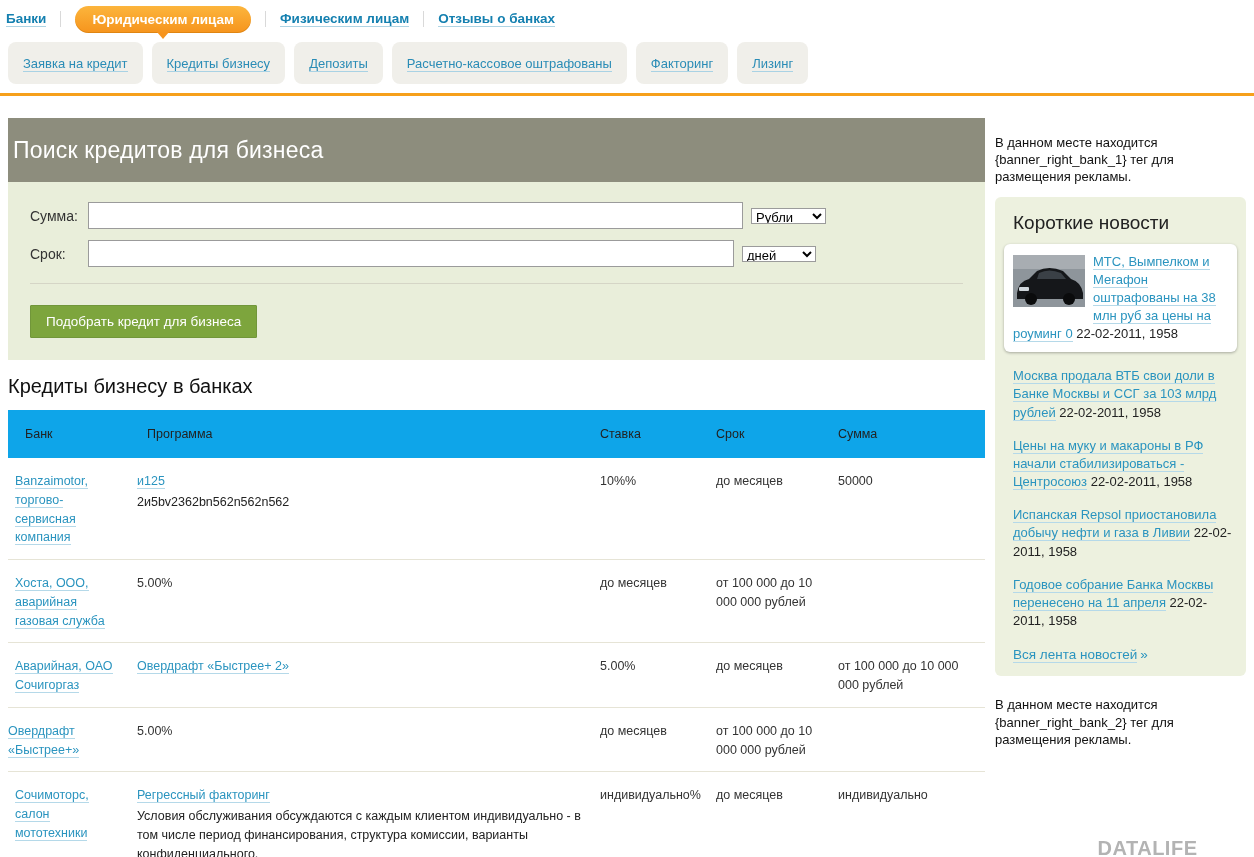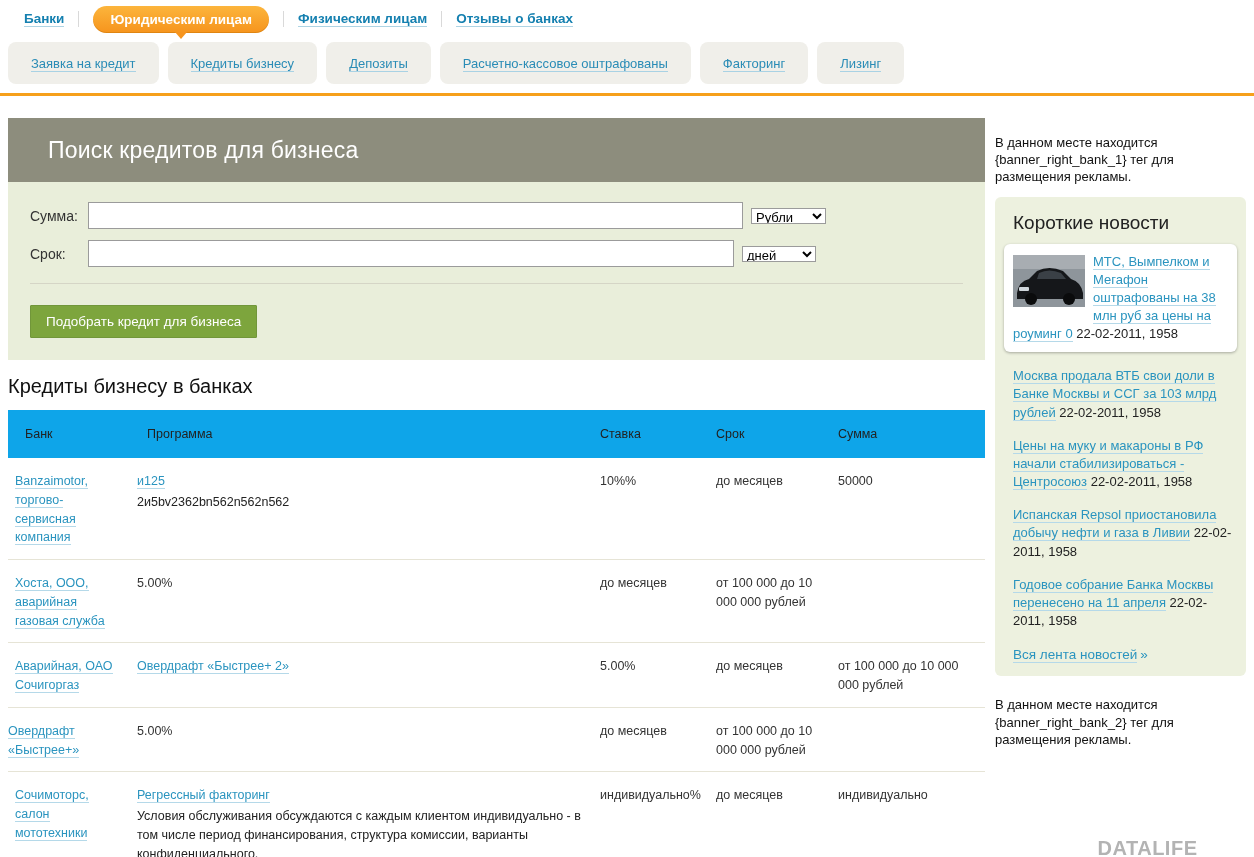--- a/index.html
+++ b/index.html
@@ -1,45 +1,45 @@
 <!DOCTYPE html>
 <html lang="ru"><head>
 <meta charset="utf-8">
 <style>
   * { margin:0; padding:0; box-sizing:border-box; }
   html,body { width:1254px; height:857px; overflow:hidden; background:#fff;
     font-family:"Liberation Sans", sans-serif; color:#222; }
 
   
-  .top-nav { display:flex; align-items:center; height:38px; padding-left:24px; }
+  .top-nav { display:flex; align-items:center; height:38px; padding-left:6px; }
   .top-link { font-size:13.5px; font-weight:bold; color:#1580b0; text-decoration:none;
     border-bottom:1px solid #aed4e4; cursor:pointer; }
   .top-sep { width:1px; height:16px; background:#d9d9d9; margin:0 14px; }
   .top-tab-active { position:relative; background:linear-gradient(#fcb53c,#f6941d);
     border-radius:14px; padding:6px 17px; color:#fff; font-size:13.5px; font-weight:bold;
     cursor:pointer; box-shadow:inset 0 -1px 0 rgba(190,110,0,.4); }
   .top-tab-active::after { content:""; position:absolute; left:50%; bottom:-6px; margin-left:-6px;
     border:6px solid transparent; border-top:7px solid #f6941d; border-bottom:0; }
 
   
   .sub-nav { display:flex; gap:9px; padding-left:8px; margin-top:4px; }
-  .sub-btn { background:#f0efea; border-radius:8px; padding:12px 23px; cursor:pointer; }
+  .sub-btn { background:#f0efea; border-radius:8px; padding:12px 15px; cursor:pointer; }
   .sub-btn span { font-size:13px; color:#2a8cb6; border-bottom:1px solid #a9d2e4; }
 
   .orange-rule { height:3px; background:#f6a01b; margin-top:9px; }
 
   
   .layout { display:flex; align-items:flex-start; }
   .main-col { width:977px; margin-left:8px; }
   .side-col { width:251px; margin-left:10px; position:relative; height:760px;margin-top:30px; }
 
   
   .search-panel { margin-top:22px; }
   .panel-head { height:64px; background:#8d8d7d; color:#fff; font-size:23px;
-    line-height:64px; padding-left:40px; letter-spacing:.2px; }
+    line-height:64px; padding-left:5px; letter-spacing:.2px; }
   .panel-body { background:#e9eeda; padding:20px 22px 22px 22px; }
   .form-row { display:flex; align-items:center; margin-bottom:11px; }
   .form-label { width:58px; font-size:14px; color:#333; }
   .ti { height:27px; border:1px solid #9b9b9b; background:#fff; padding:0 6px; font-size:13px; }
   .amount-input { width:655px; }
   .term-input { width:646px; }
   .sel { height:16px; margin-left:8px; font-size:13px; border:1px solid #9b9b9b; background:#fff; }
   .sel-currency { width:75px; }
   .sel-term { width:74px; }
   .form-divider { border-top:1px solid #d5d5c6; margin:16px 0 0 0; }

